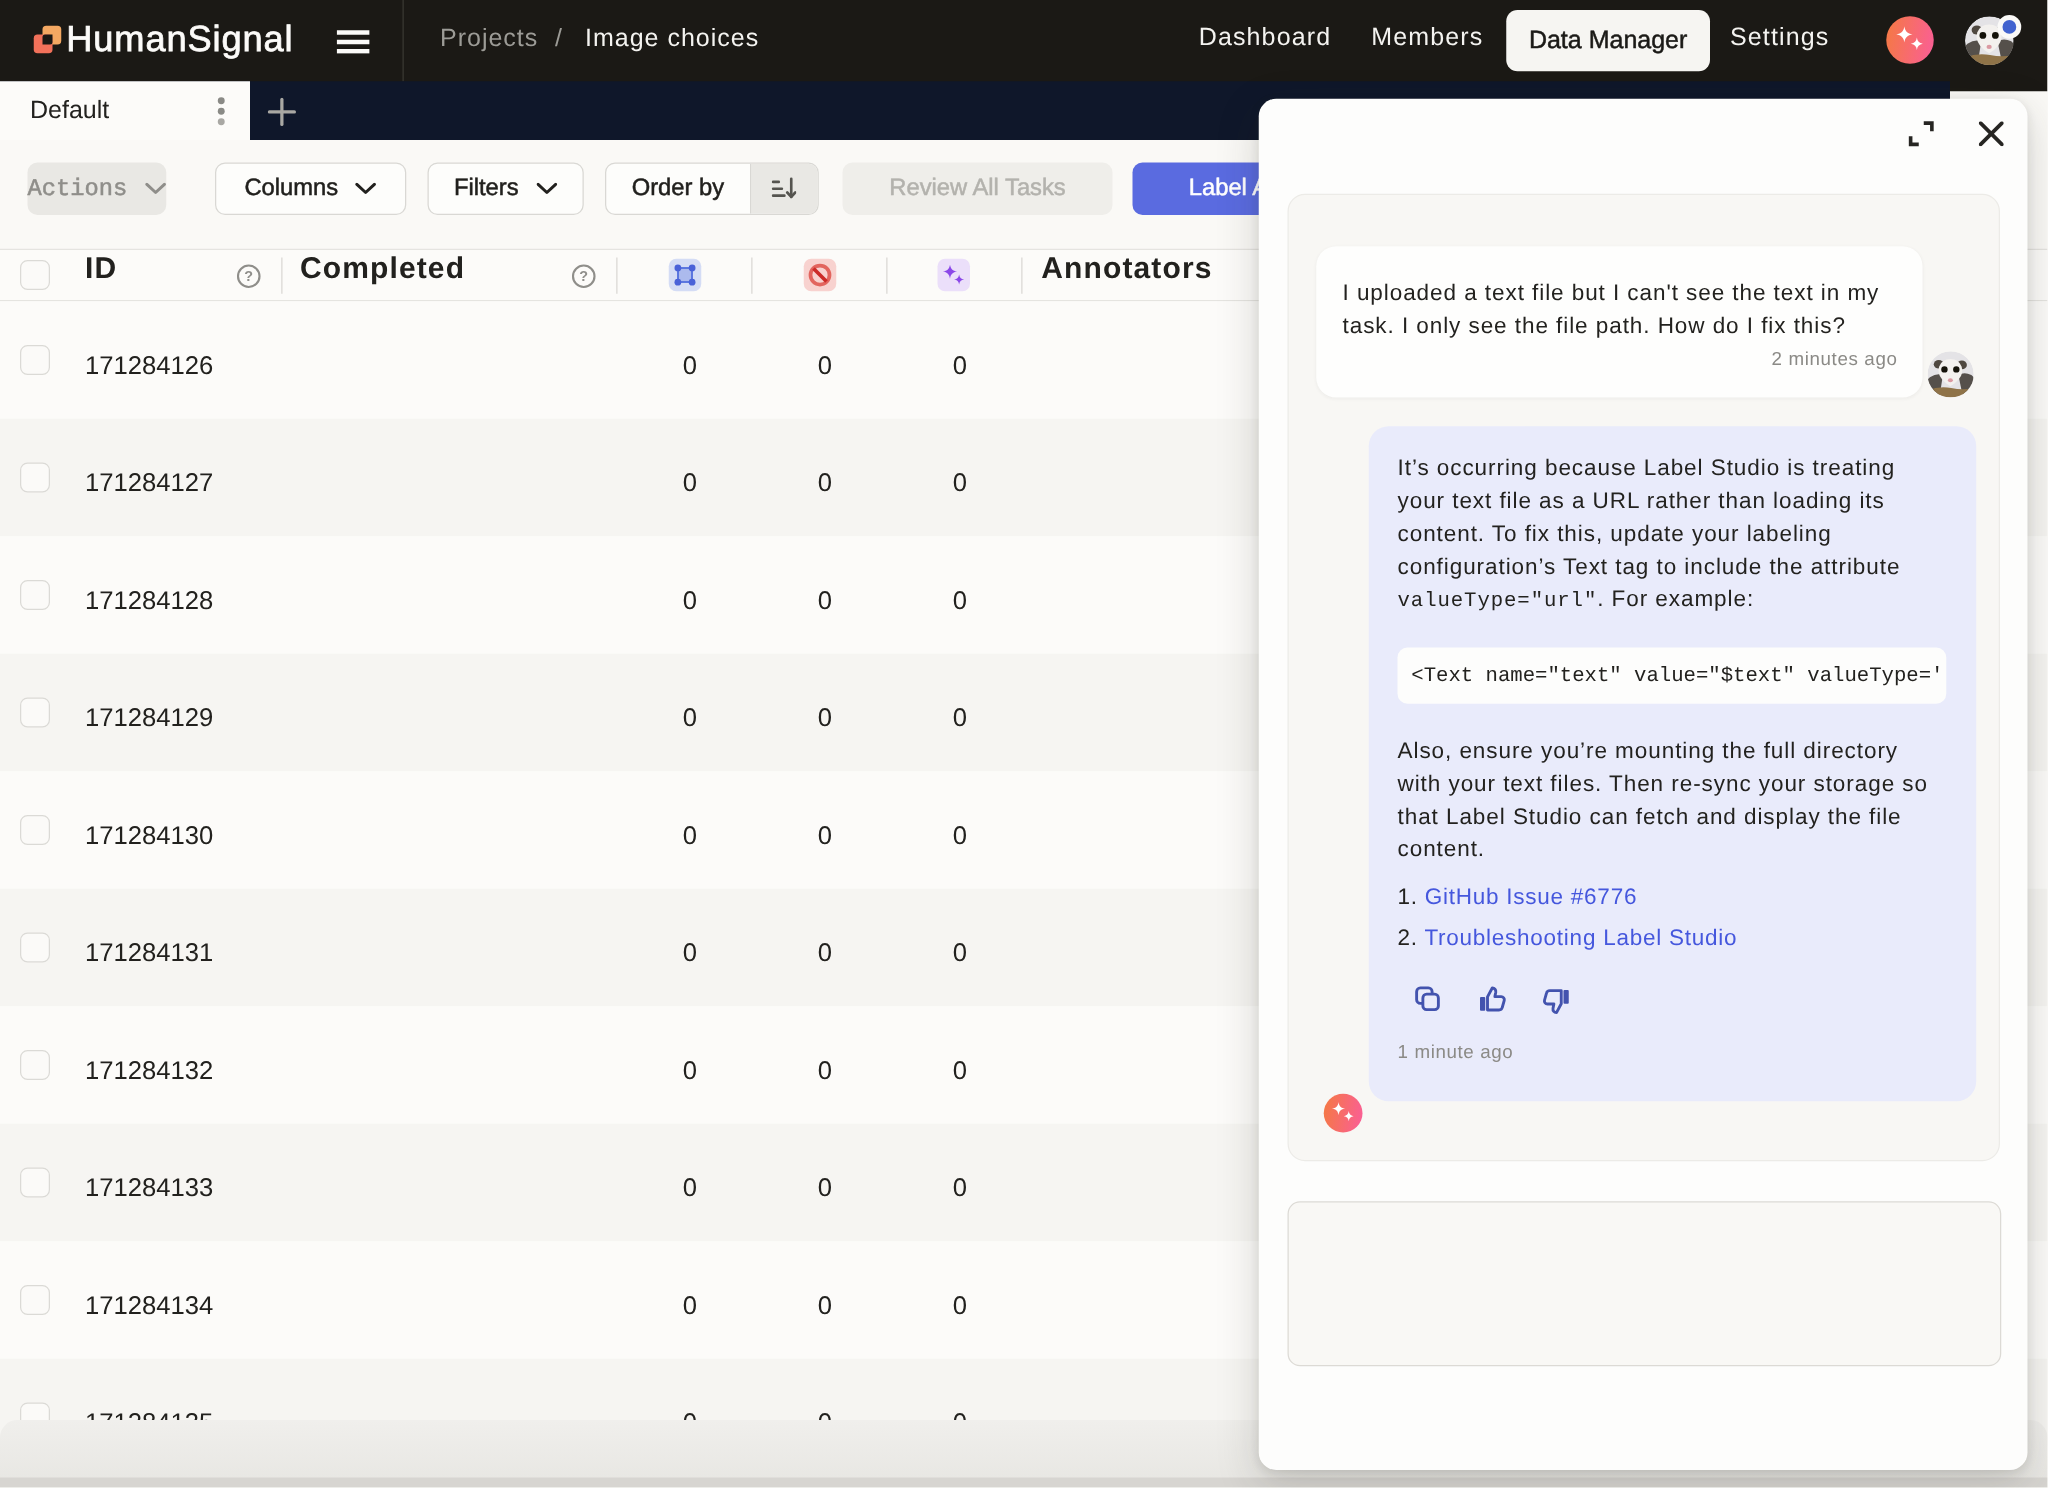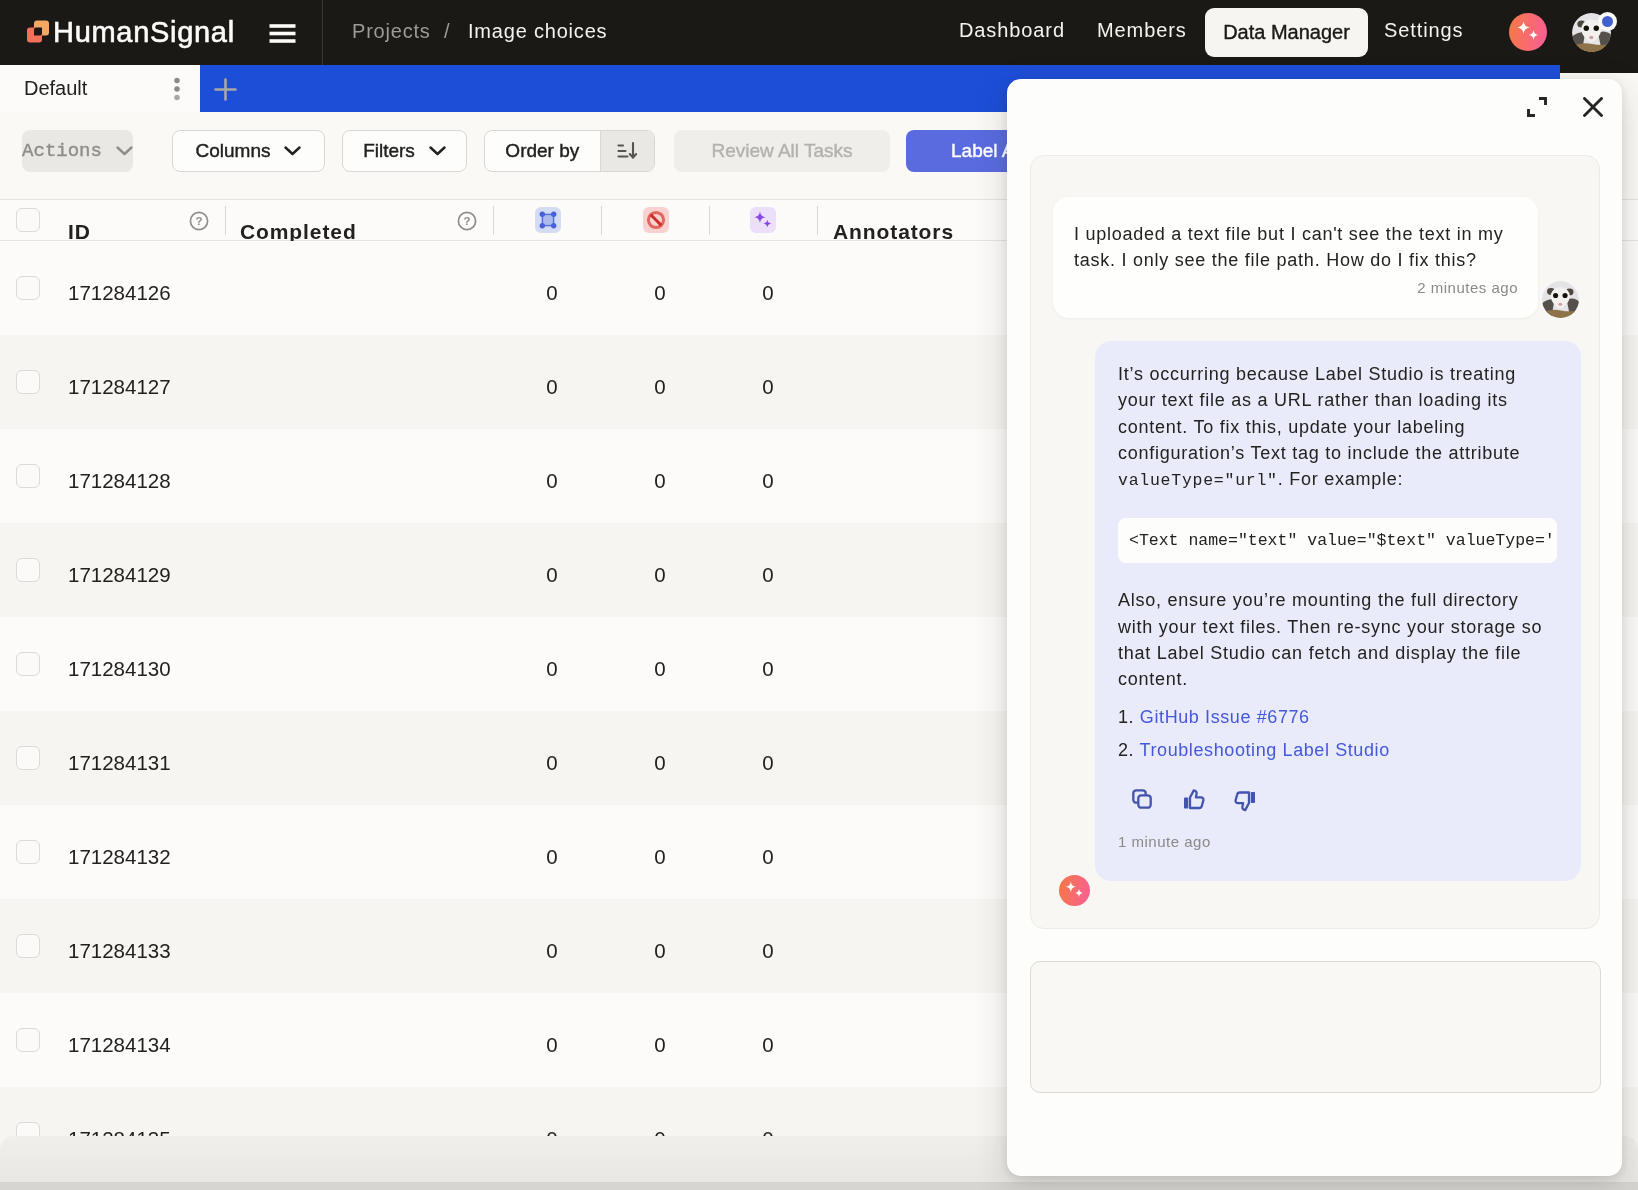--- a/index.html
+++ b/index.html
@@ -17,37 +17,37 @@
 .crumb.white { color:#F4F3F0; }
 .nav { position:absolute; top:19px; font-size:20px; color:#F4F3F0; font-weight:400; letter-spacing:0.9px; }
 .navpill { position:absolute; left:1205px; top:8px; width:163px; height:49px; background:#F6F5F2; border-radius:9px; color:#1B1A17; font-size:20px; font-weight:500; -webkit-text-stroke:0.4px; text-align:center; line-height:49px; }
 .sparkcircle { position:absolute; border-radius:50%; background:linear-gradient(100deg,#F5774A 10%,#FA5F94 95%); }
 .sc1 { left:1509px; top:13px; width:38px; height:38px; }
 .avatar { position:absolute; left:1572px; top:13px; width:39px; height:39px; border-radius:50%; overflow:hidden; }
 .bluedot { position:absolute; left:1598px; top:12px; width:19px; height:19px; border-radius:50%; background:#FBFAF8; }
 .bluedot i { position:absolute; left:4px; top:4px; width:11px; height:11px; border-radius:50%; background:#4263CF; display:block; }
 
 
-.tabstrip { position:absolute; left:0; top:65px; width:1560px; height:47px; background:#1d4ed8; }
+.tabstrip { position:absolute; left:0; top:65px; width:1560px; height:47px; background:#0f172a; }
 .tabactive { position:absolute; left:0; top:0; width:200px; height:47px; background:#FCFBF9; }
 .tabactive .label { position:absolute; left:24px; top:12px; font-size:20px; color:#22211E; }
 .dots { position:absolute; left:172px; top:12px; width:10px; height:24px; }
 .plusbtn { position:absolute; left:214px; top:78px; }
 
 
 .btn { position:absolute; top:130px; height:42px; border-radius:8px; font-size:19px; font-weight:500; -webkit-text-stroke:0.4px; display:flex; align-items:center; justify-content:center; }
 .btn.gray { background:#E9E8E4; color:#8F8E8A; }
 .btn.white { background:#FDFDFB; color:#21201D; border:1px solid #D9D8D4; }
 .btn.ghost { background:#EFEEEA; color:#B3B2AD; }
 .btn.blue { background:#5A6BE0; color:#FFFFFF; }
 .chev { margin-left:14px; }
 
 
 .thead { position:absolute; left:0; top:199px; width:1638px; height:42px; background:#FCFBF9; border-top:1px solid #E5E4E0; border-bottom:1px solid #E5E4E0; }
-.th { position:absolute; font-size:21px; font-weight:700; color:#22211E; top:20px; letter-spacing:0.9px; }
+.th { position:absolute; font-size:24px; font-weight:700; color:#22211E; top:1px; letter-spacing:0.9px; }
 .vsep { position:absolute; top:6px; width:1px; height:29px; background:#D9D8D4; }
 .checkbox { position:absolute; left:16px; width:24px; height:24px; border:1.5px solid #DBDAD6; border-radius:6px; background:#FBFAF8; }
 .iconbox { position:absolute; top:7px; width:26px; height:26px; border-radius:6px; }
 .rows { position:absolute; left:0; top:241px; width:1638px; height:949px; }
 .row { position:relative; width:1638px; height:94px; background:#FCFBF9; }
 .row.alt { background:#F6F5F2; }
 .row .checkbox { top:35px; }
 .row .id { position:absolute; left:68px; top:0; line-height:94px; font-size:20.5px; color:#22211E; transform:translateY(5px); }
 .zero { position:absolute; top:0; line-height:94px; font-size:20.5px; color:#22211E; transform:translateY(5px); width:30px; text-align:center; }
 

